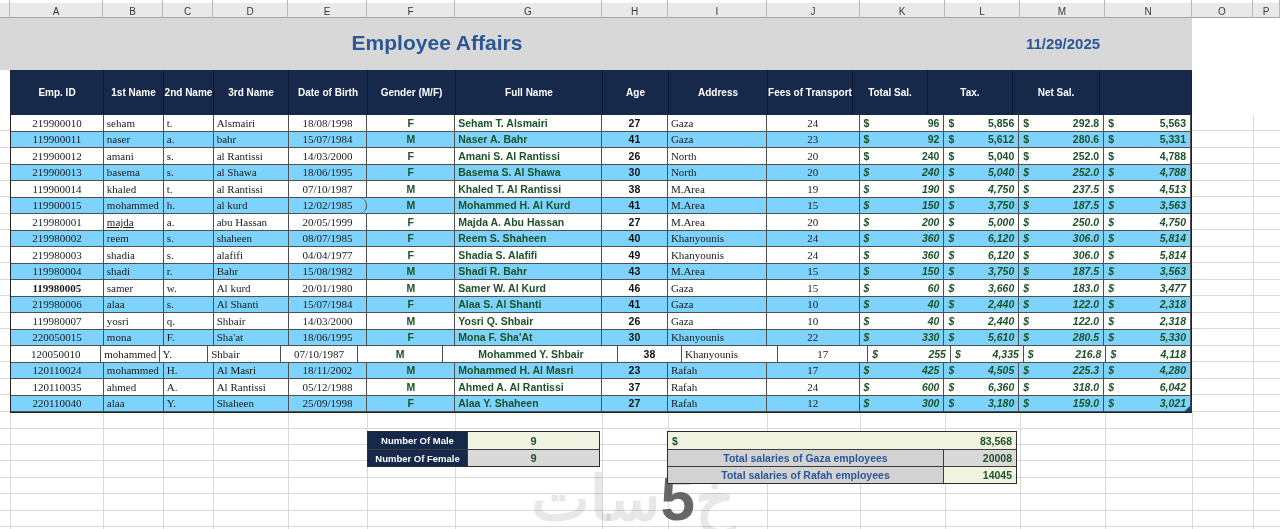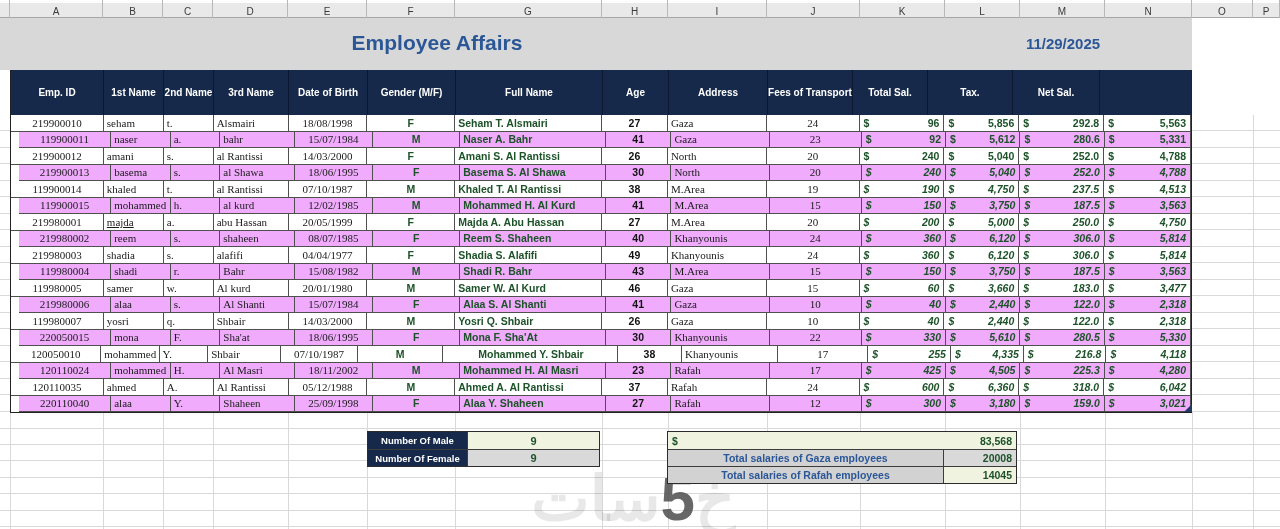--- a/index.html
+++ b/index.html
@@ -41,21 +41,21 @@
     border-bottom: 1px solid #222;
   }
   .thead { display: flex; height: 45px; background: #16294A; }
   .hcell {
     color: #fff; font-weight: bold; font-size: 10px;
     display: flex; align-items: center; justify-content: center;
     border-right: 1px solid #0B1830; white-space: nowrap; overflow: hidden;
     height: 45px;
   }
   .trow { display: flex; height: 16.5px; border-bottom: 1px solid #4F4F4F; }
-  .trow.green { background: #f0abfc; margin-left: 8px; }
+  .trow.green { background: #7dd3fc; }
   .trow.white { background: #FFFFFF; }
   .tcell {
     height: 100%; border-right: 1px solid #4F4F4F;
     display: flex; align-items: center; overflow: hidden;
     padding: 0 3px; font-size: 11px; color: #1a1a1a;
   }
   .serif { font-family: "Liberation Serif", serif; }
   .center { justify-content: center; }
   .greenb { font-weight: bold; color: #1D5229; font-size: 10.5px; }
   .ageb { font-weight: bold; color: #121212; font-size: 10.5px; }
@@ -325,21 +325,21 @@
           <div class="tcell money it" style="width: 87px;">
             <span>$</span>
             <span>4,513</span>
           </div>
         </div>
         <div class="trow green">
           <div class="tcell serif center" style="width: 93px;">119900015</div>
           <div class="tcell serif" style="width: 60px;">mohammed</div>
           <div class="tcell serif" style="width: 50px;">h.</div>
           <div class="tcell serif" style="width: 75px;">al kurd</div>
-          <div class="tcell serif center" style="width: 79px;">12/02/1985</div>
+          <div class="tcell serif center" style="width: 79px; border-radius: 7px;">12/02/1985</div>
           <div class="tcell greenb center" style="width: 88px;">M</div>
           <div class="tcell greenb" style="width: 147px;">Mohammed H. Al Kurd</div>
           <div class="tcell ageb center" style="width: 66px;">41</div>
           <div class="tcell serif" style="width: 99px;">M.Area</div>
           <div class="tcell serif center" style="width: 93px;">15</div>
           <div class="tcell money it" style="width: 85px;">
             <span>$</span>
             <span>150</span>
           </div>
           <div class="tcell money it" style="width: 75px;">
@@ -461,21 +461,21 @@
           <div class="tcell money it" style="width: 85px;">
             <span>$</span>
             <span>187.5</span>
           </div>
           <div class="tcell money it" style="width: 87px;">
             <span>$</span>
             <span>3,563</span>
           </div>
         </div>
         <div class="trow white">
-          <div class="tcell serif center" style="width: 93px;">119980005</div>
+          <div class="tcell serif center" style="width: 93px; font-weight: bold;">119980005</div>
           <div class="tcell serif" style="width: 60px;">samer</div>
           <div class="tcell serif" style="width: 50px;">w.</div>
           <div class="tcell serif" style="width: 75px;">Al kurd</div>
           <div class="tcell serif center" style="width: 79px;">20/01/1980</div>
           <div class="tcell greenb center" style="width: 88px;">M</div>
           <div class="tcell greenb" style="width: 147px;">Samer W. Al Kurd</div>
           <div class="tcell ageb center" style="width: 66px;">46</div>
           <div class="tcell serif" style="width: 99px;">Gaza</div>
           <div class="tcell serif center" style="width: 93px;">15</div>
           <div class="tcell money it" style="width: 85px;">

